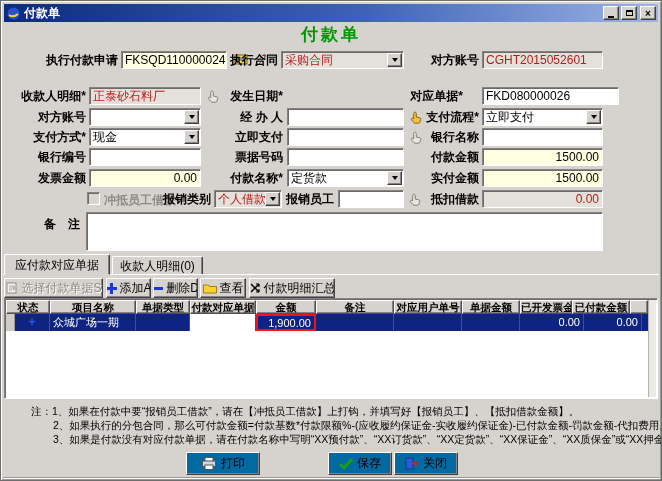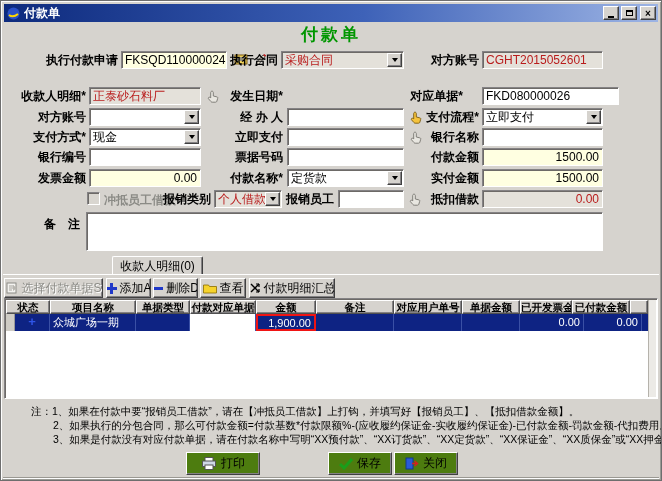--- a/index.html
+++ b/index.html
@@ -94,21 +94,21 @@
   .state-strip { position:absolute; left:0; top:0; bottom:0; width:9px; background:#cfccc5; border-right:1px solid #999; }
   .state-plus { position:absolute; left:9px; right:0; top:0; bottom:0; text-align:center;
                 color:#2f55e8; font-weight:bold; font-size:13px; line-height:15px; }
   .td.redbox { border:2px solid #f01414; display:flex; align-items:center; justify-content:flex-end;
                padding-right:3px; line-height:12px; }
 
   
   .note { position:absolute; font-size:10.5px; color:#000; white-space:nowrap; }
 
   
-  .footbtn { position:absolute; top:451px; height:23px; background:#4d7c0f;
+  .footbtn { position:absolute; top:451px; height:23px; background:#0369a1;
              border:1px solid; border-color:#fff #404040 #404040 #fff;
              box-shadow: inset -1px -1px 0 #848284;
              font-size:12px; display:flex; align-items:center; justify-content:center; gap:4px; }
   .bottom-groove { position:absolute; left:2px; right:2px; top:476px; height:2px;
                    border-top:1px solid #9a9892; background:#fdfdfd; }
 </style>
 </head>
 <body>
 
 <div class="window">
@@ -243,20 +243,21 @@
     <svg width="13" height="13" viewBox="0 0 13 13">
         <path d="M5 1.2c.9 0 1.3.6 1.3 1.5V6l3.6.9c.8.2 1 .7.8 1.4l-.9 3c-.2.6-.6.9-1.3.9H5.2c-.5 0-.9-.2-1.2-.6L1.6 8.9c-.5-.6-.3-1.3.3-1.6.5-.2 1-.1 1.4.3l.4.4V2.7c0-.9.4-1.5 1.3-1.5z" fill="#e8e6e0" stroke="#77756f" stroke-width="0.9"></path>
       </svg>
   </span>
   <div class="lbl" style="left:424px;top:191px;width:54px">抵扣借款</div>
   <div class="fld dis amount" style="left:481px;top:189px;width:121px">0.00</div>
 
   <div class="lbl" style="left:38px;top:216px;width:46px;text-align:center">备　注</div>
   <textarea class="remarks" style=""></textarea>
 
+  <div class="tab tab1">应付款对应单据</div>
   <div class="tab tab2">收款人明细(0)</div>
   <div class="panel-top"></div>
 
   <div class="tbtn disabled" style="left:3px;width:99px">
     <span style="display:flex">
       <svg width="13" height="12">
           <rect x="2" y="1" width="9" height="10" fill="#f4f3f0" stroke="#8b8b86"></rect>
           <path d="M4 4 h5 M4 6 h5 M4 8 h3" stroke="#a5a39d"></path>
           <path d="M8 9 l4 -3 -4 -3 z" fill="#b8b6b0"></path>
         </svg>

